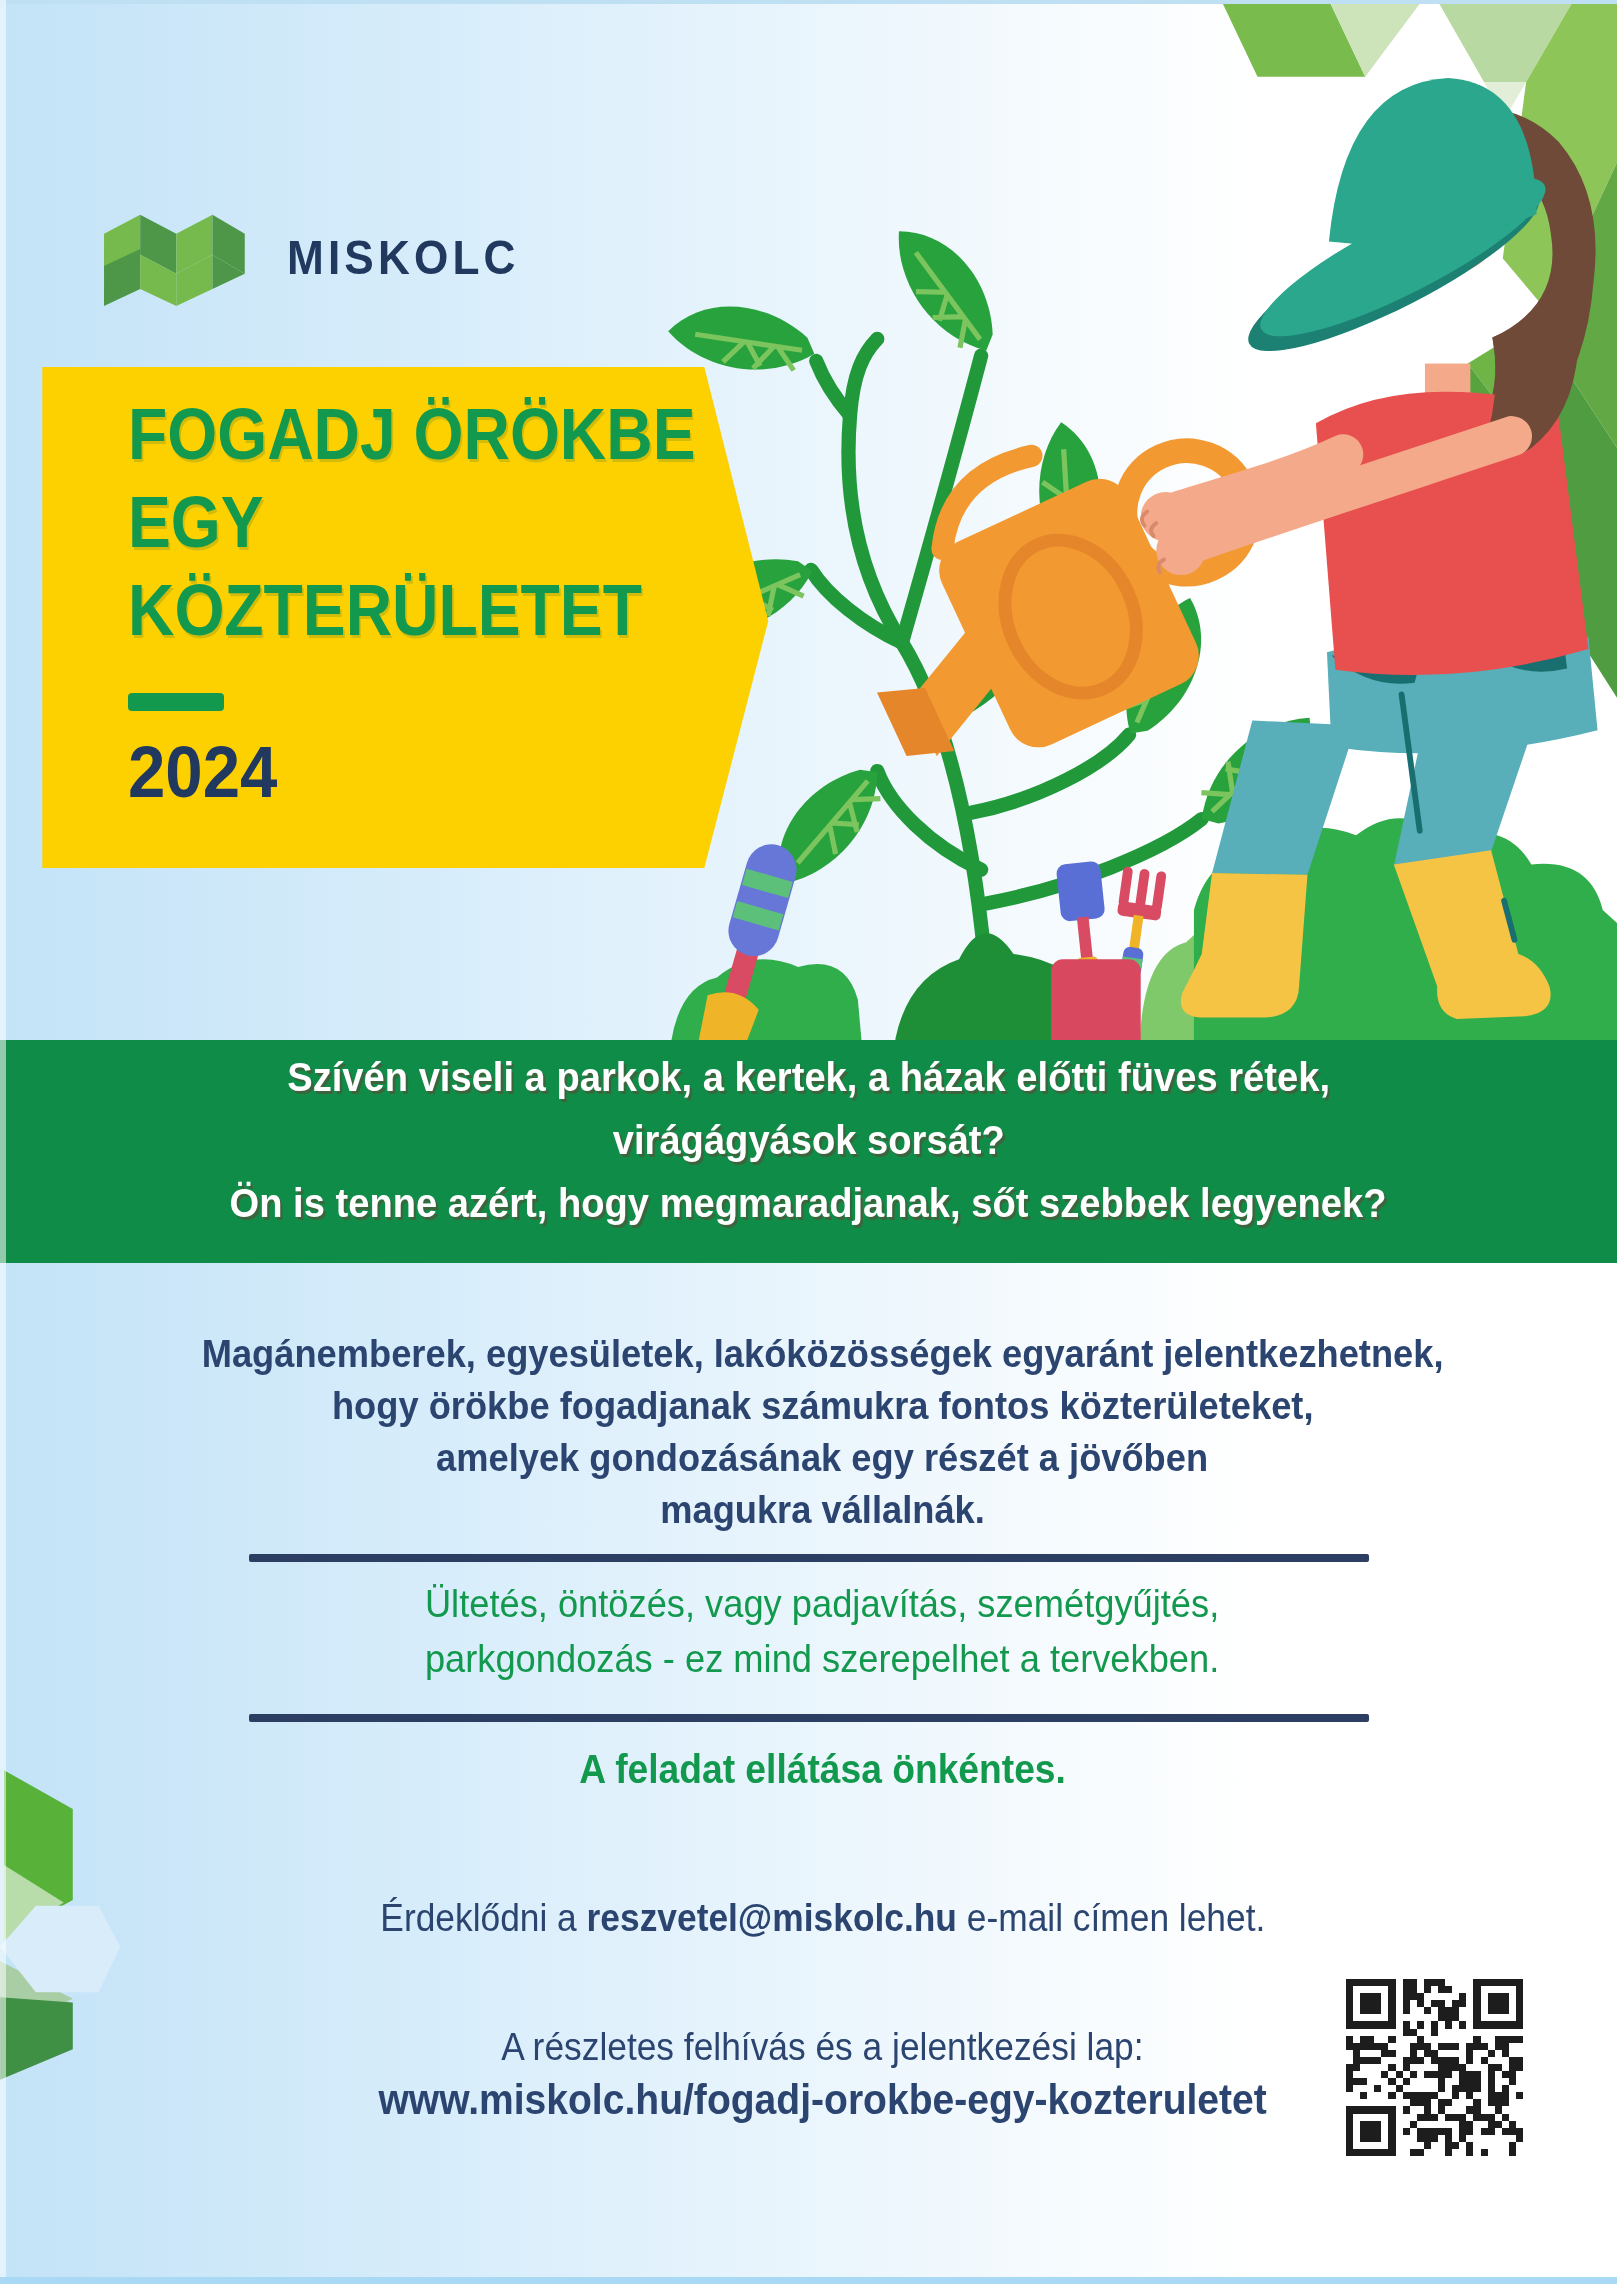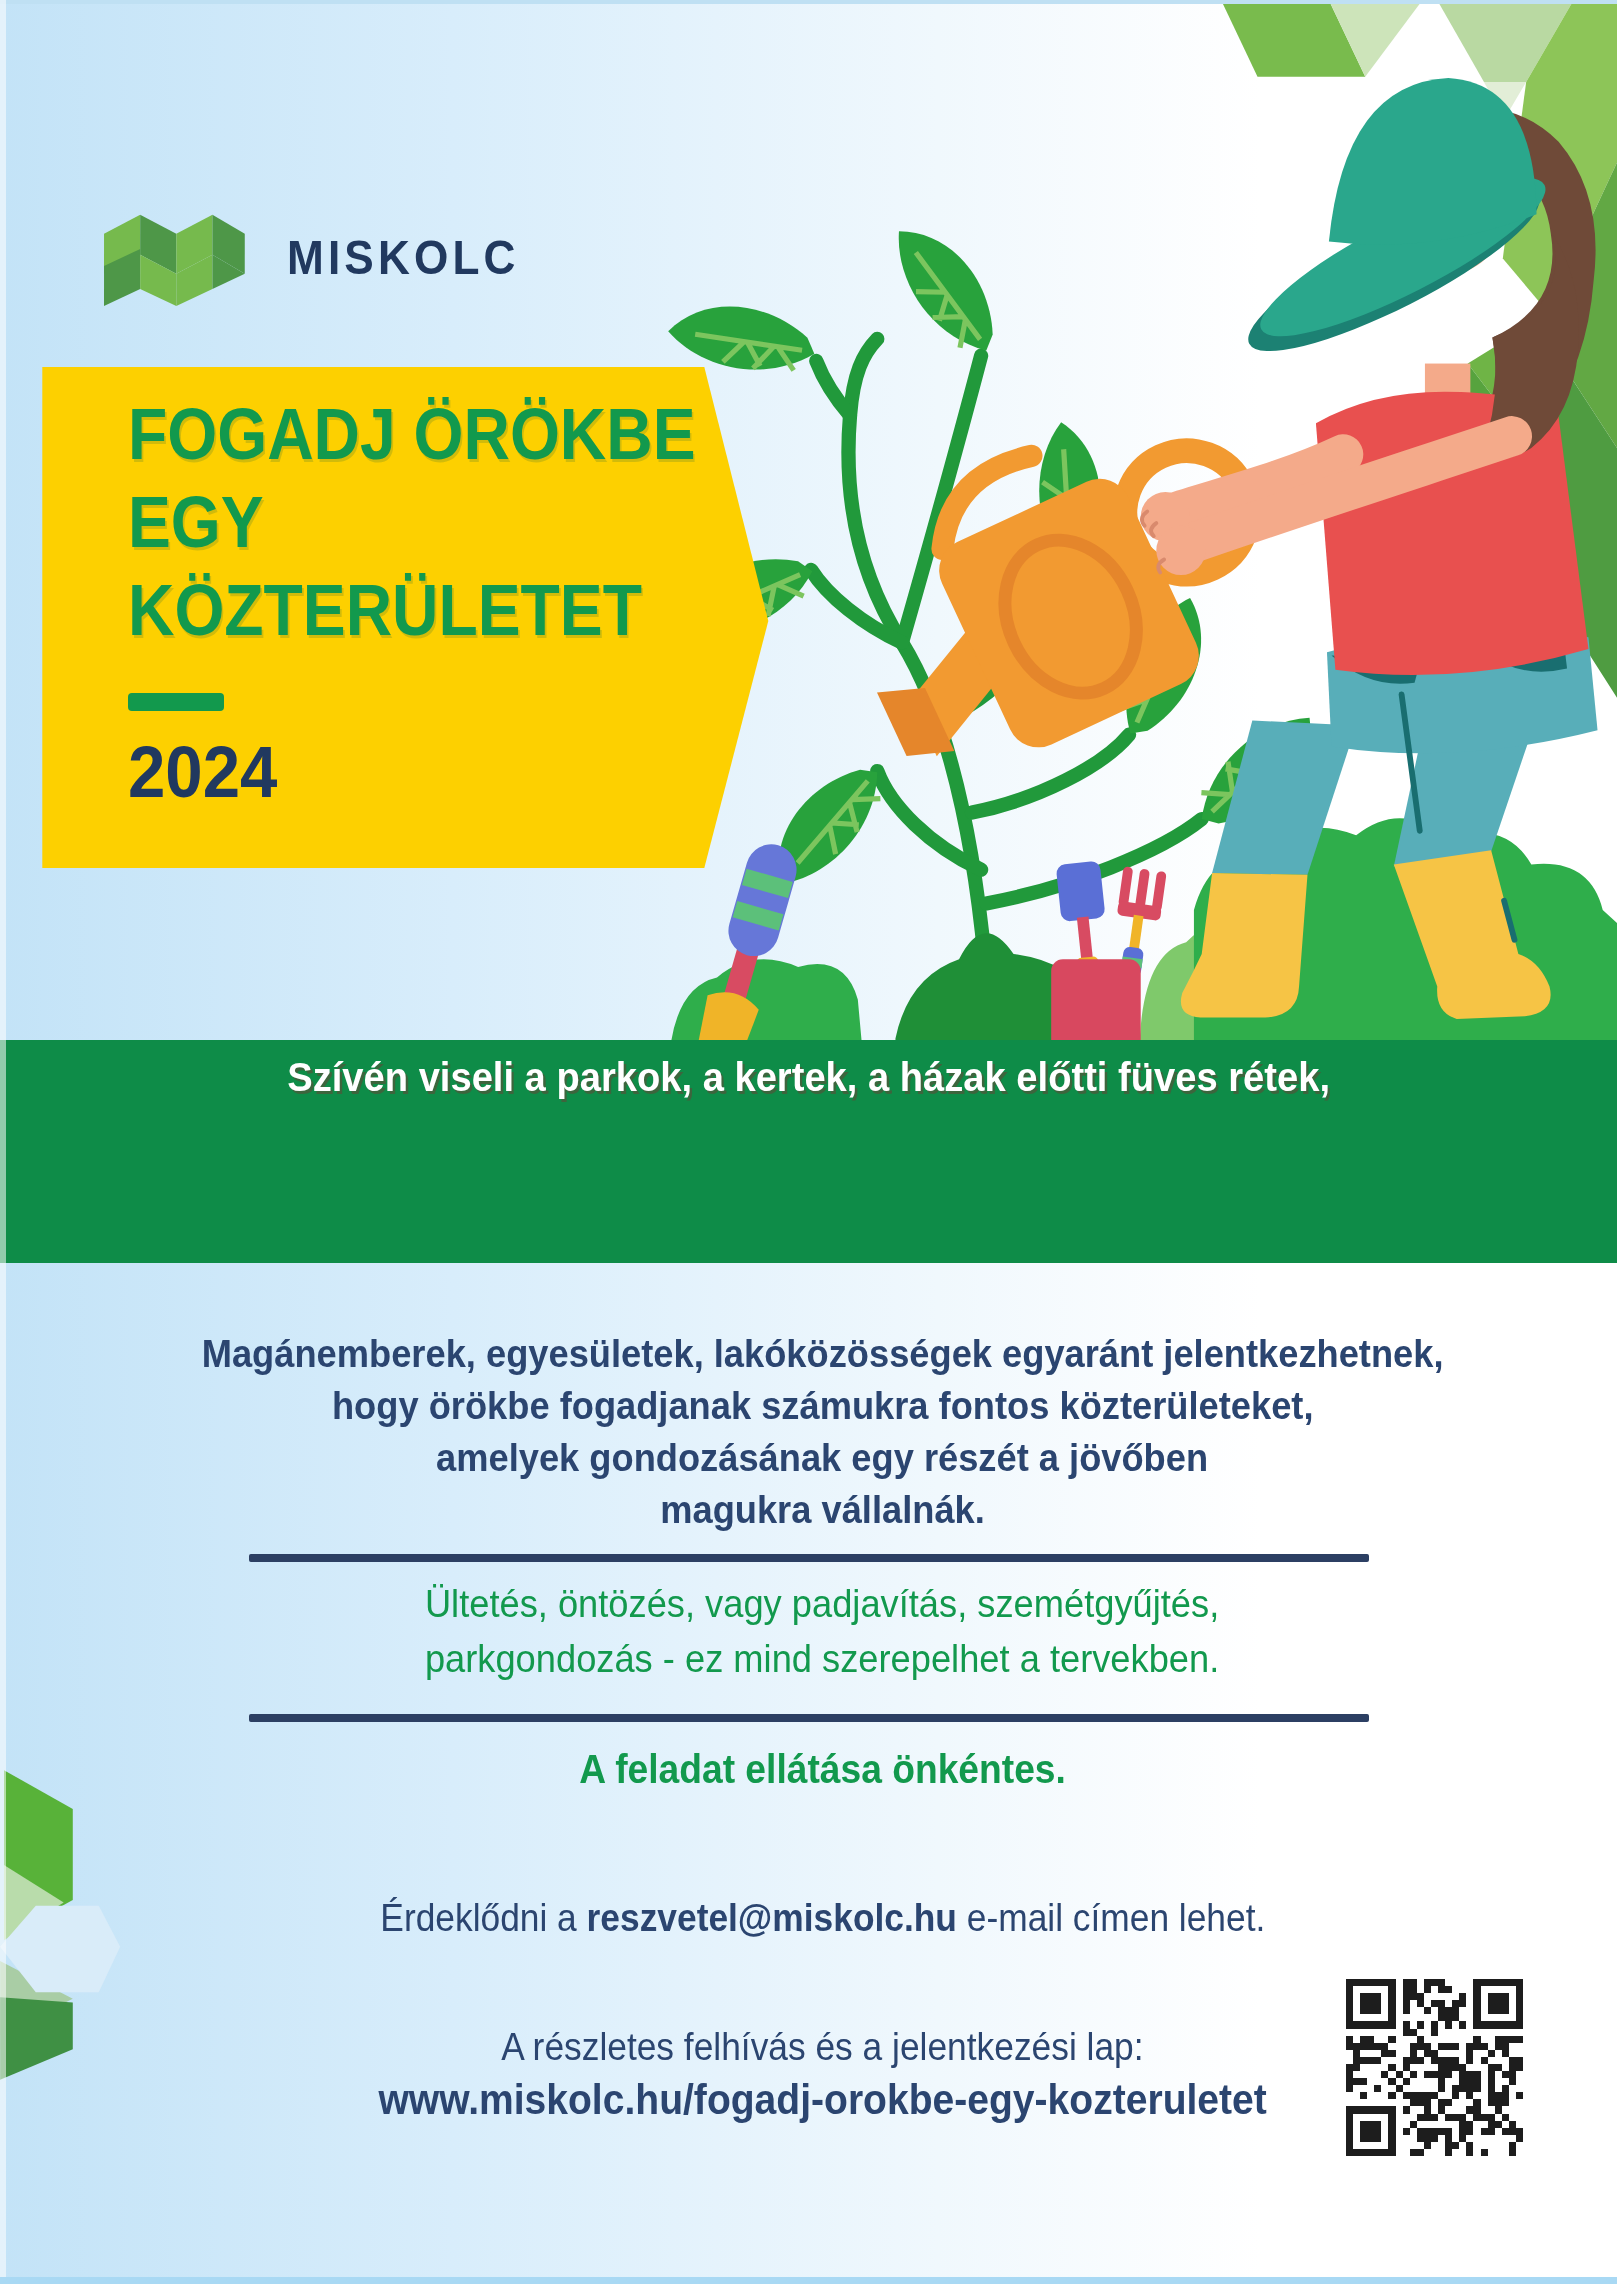--- a/index.html
+++ b/index.html
@@ -222,20 +222,22 @@
   <div class="abs banner">
     <div class="headline">FOGADJ ÖRÖKBE</div>
     <div class="headline" style="top:111px">EGY</div>
     <div class="headline" style="top:199px">KÖZTERÜLETET</div>
     <div class="headline-dash"></div>
     <div class="headline-year">2024</div>
   </div>
 
   <div class="abs band">
     <div class="band-line" style="top:14.3px"><span class="cond">Szívén viseli a parkok, a kertek, a házak előtti füves rétek,</span></div>
+    <div class="band-line" style="top:77px"><span class="cond">virágágyások sorsát?</span></div>
+    <div class="band-line" style="top:140px"><span class="cond">Ön is tenne azért, hogy megmaradjanak, sőt szebbek legyenek?</span></div>
   </div>
 
   <div class="cline b navy fs60" style="top:1332px"><span class="cond">Magánemberek, egyesületek, lakóközösségek egyaránt jelentkezhetnek,</span></div>
   <div class="cline b navy fs60" style="top:1384px"><span class="cond">hogy örökbe fogadjanak számukra fontos közterületeket,</span></div>
   <div class="cline b navy fs60" style="top:1436px"><span class="cond">amelyek gondozásának egy részét a jövőben</span></div>
   <div class="cline b navy fs60" style="top:1488px"><span class="cond">magukra vállalnák.</span></div>
 
   <div class="divider" style="top:1554px"></div>
 
   <div class="cline green fs60" style="top:1582px"><span class="cond">Ültetés, öntözés, vagy padjavítás, szemétgyűjtés,</span></div>

